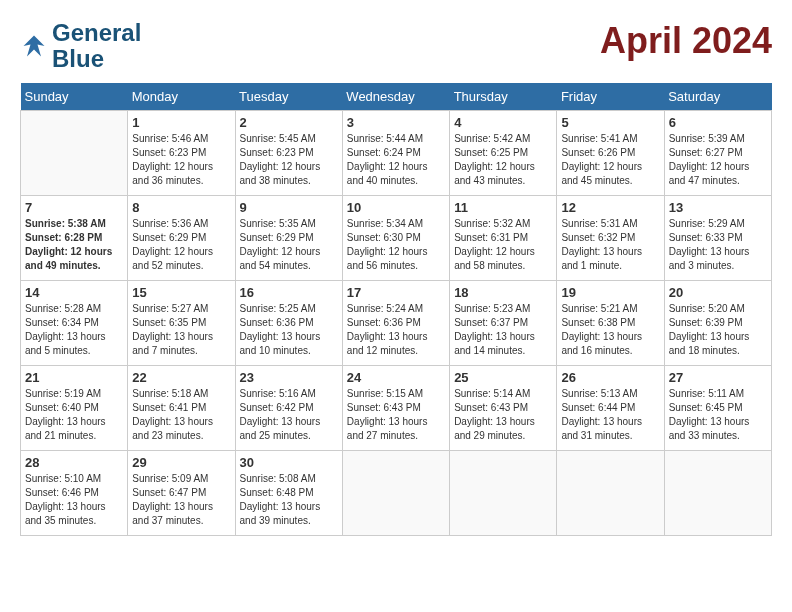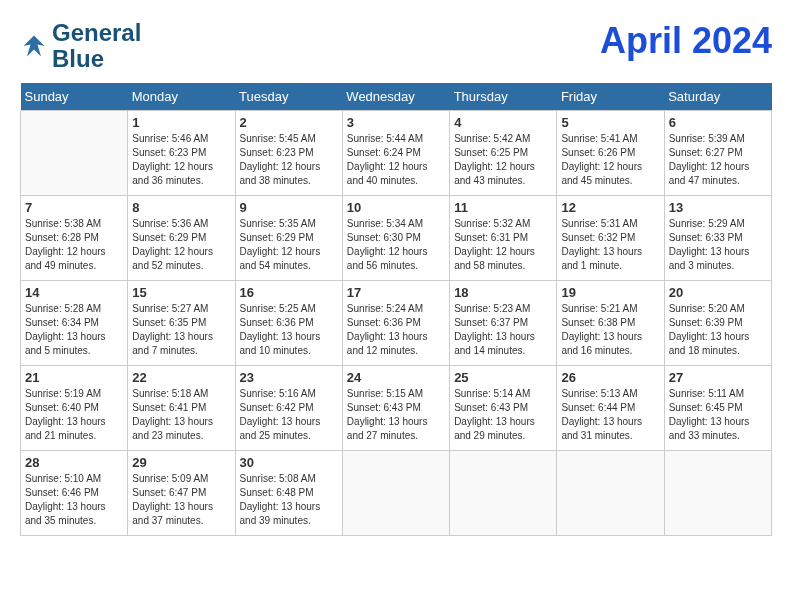--- a/index.html
+++ b/index.html
@@ -31,21 +31,21 @@
     .logo-bird {
       width: 28px;
       height: 28px;
     }
     .title-section {
       text-align: right;
     }
     .month-title {
       font-size: 36px;
       font-weight: bold;
-      color: #1d4ed8;
+      color: #7f1d1d;
     }
     .subtitle {
       font-size: 16px;
       color: #555;
     }
     table {
       width: 100%;
       border-collapse: collapse;
       font-size: 11px;
     }
@@ -153,21 +153,21 @@
           <span class="day-num">6</span>
           <div class="day-info" style="white-space: pre-line;">Sunrise: 5:39 AM
 Sunset: 6:27 PM
 Daylight: 12 hours
 and 47 minutes.</div>
         </td>
       </tr>
       <tr>
         <td>
           <span class="day-num">7</span>
-          <div class="day-info" style="white-space: pre-line;">Sunrise: 5:38 AM
+          <div class="day-info" style="white-space: pre-line; font-weight: bold;">Sunrise: 5:38 AM
 Sunset: 6:28 PM
 Daylight: 12 hours
 and 49 minutes.</div>
         </td>
         <td>
           <span class="day-num">8</span>
           <div class="day-info" style="white-space: pre-line;">Sunrise: 5:36 AM
 Sunset: 6:29 PM
 Daylight: 12 hours
 and 52 minutes.</div>

